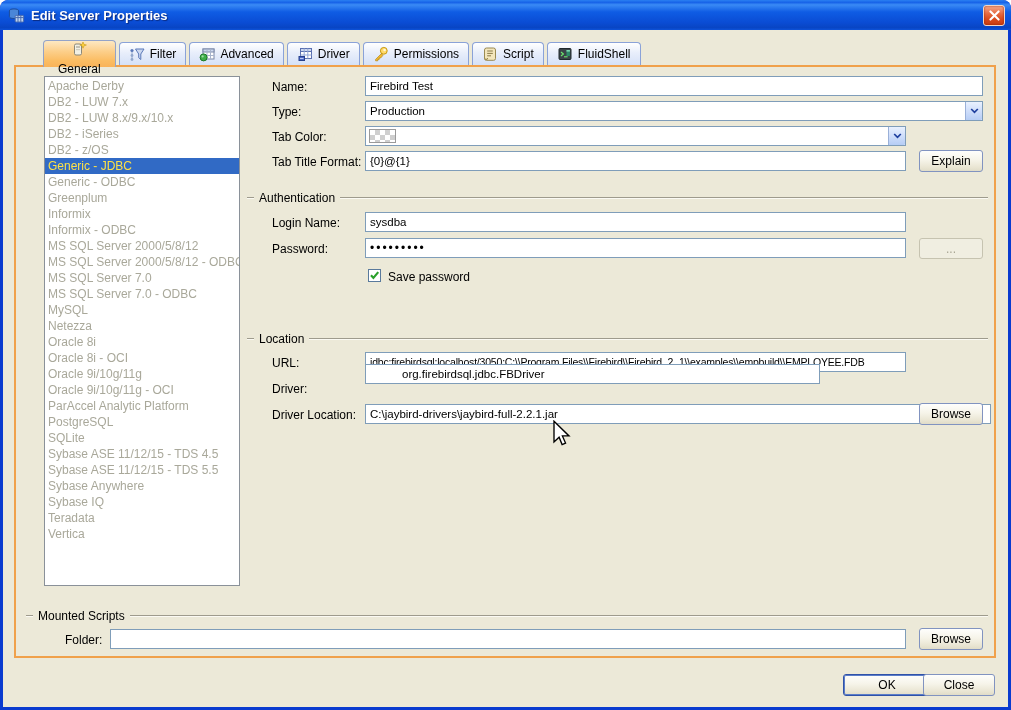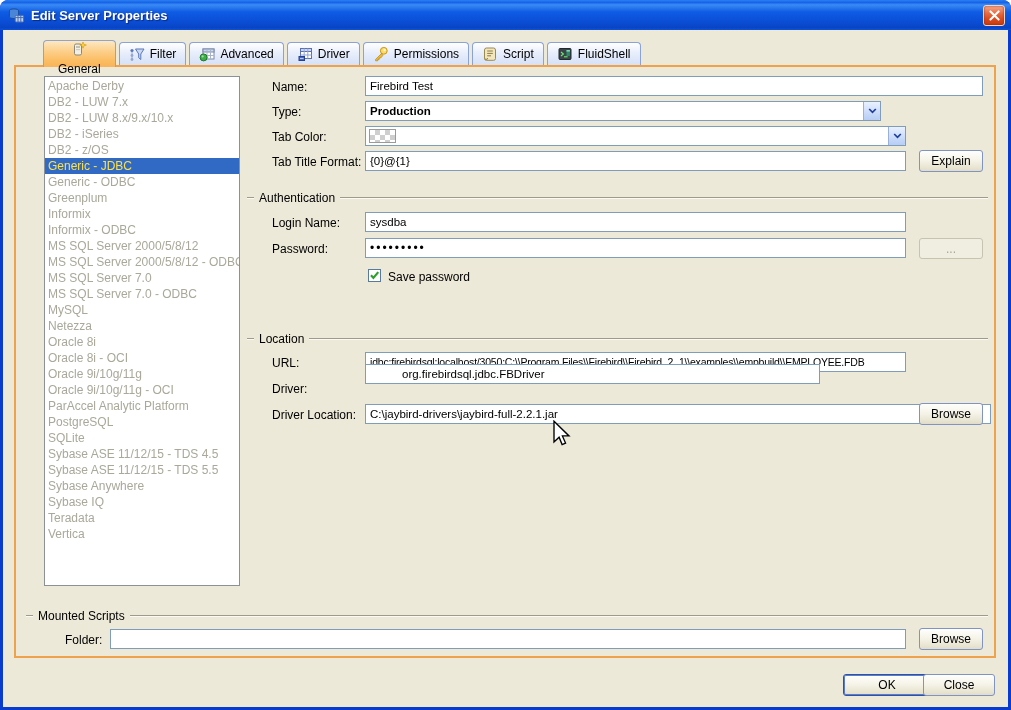--- a/index.html
+++ b/index.html
@@ -233,21 +233,21 @@
       <div class="srv-item"><span>Sybase Anywhere</span></div>
       <div class="srv-item"><span>Sybase IQ</span></div>
       <div class="srv-item"><span>Teradata</span></div>
       <div class="srv-item"><span>Vertica</span></div>
     </div>
 
   <label class="abs flabel" style="left:272px; top:80px;">Name:</label>
   <input class="tfield" style="left: 365px; top: 76px; width: 618px;" value="Firebird Test">
 
   <label class="abs flabel" style="left:272px; top:105px;">Type:</label>
-  <div class="combo" style="left:365px; top:101px; width:516px;font-weight:bold;">
+  <div class="combo" style="left:365px; top:101px; width:618px;">
     <span class="combo-text">Production</span>
     <span class="combo-arrow">
       <svg width="9" height="6" viewBox="0 0 9 6">
           <path d="M1.2 1 L4.5 4.4 L7.8 1" stroke="#1e3f9e" stroke-width="1.7" fill="none"></path>
         </svg>
     </span>
   </div>
 
   <label class="abs flabel" style="left:272px; top:130px;">Tab Color:</label>
   <div class="combo" style="left:365px; top:126px; width:541px;">

